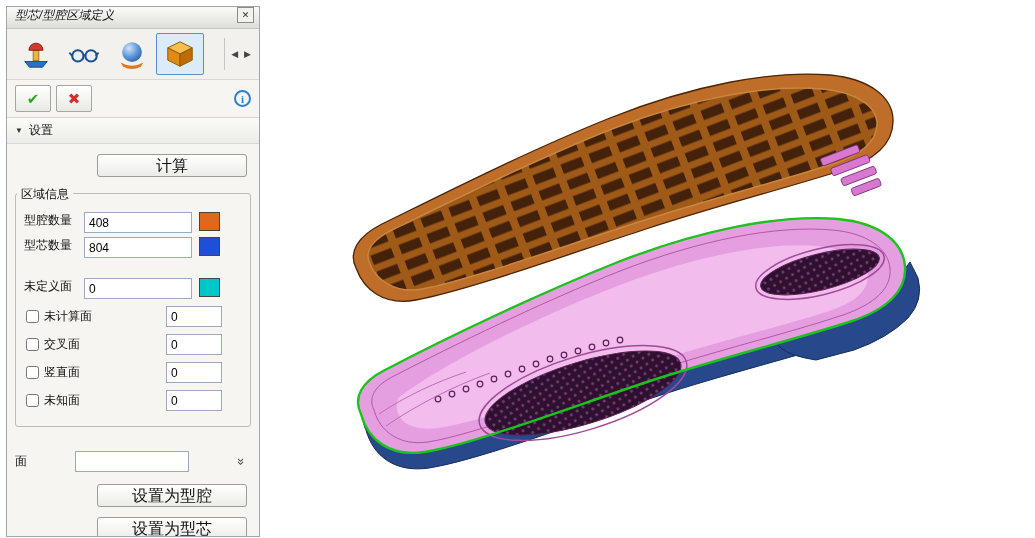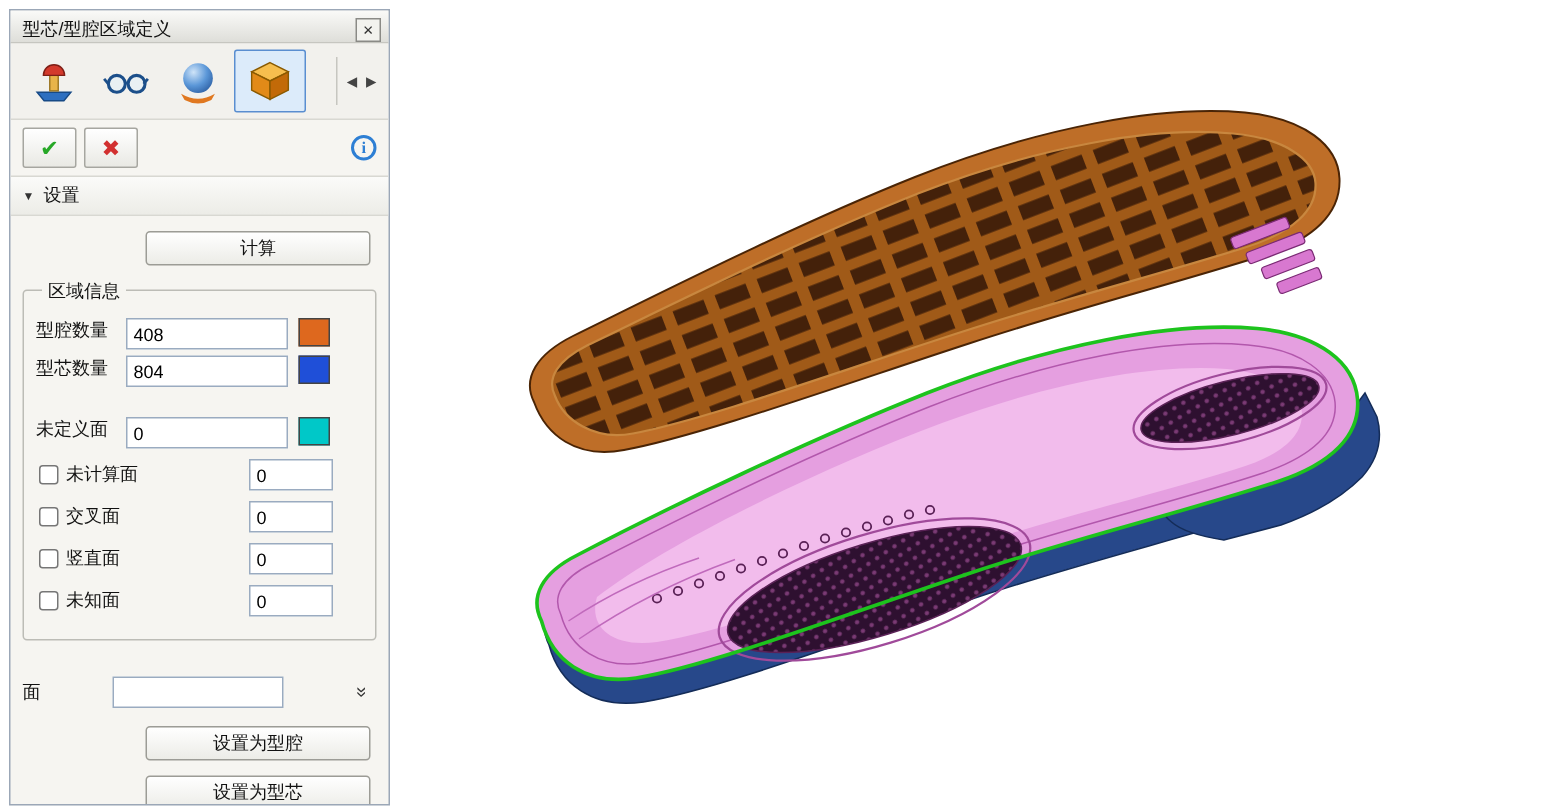--- a/index.html
+++ b/index.html
@@ -2,22 +2,22 @@
 <html><head>
 <meta charset="utf-8">
 <style>
   html,body{margin:0;padding:0;}
   body{width:1035px;height:538px;position:relative;overflow:hidden;background:#fff;
        font-family:"Liberation Sans","DejaVu Sans",sans-serif;font-size:12px;color:#111;}
 
   
   .dialog{position:absolute;left:6px;top:6px;width:254px;height:531px;border:1px solid #9BA7B7;
           background:#F6F5F1;box-sizing:border-box;overflow:hidden;}
-  .titlebar{height:21px;display:flex;align-items:flex-end;padding:0 5px 0 8px;
-            background:linear-gradient(#FAFAF8,#DEDED9);border-bottom:1px solid #C6C6C0;}
+  .titlebar{height:21px;display:flex;align-items:flex-start;padding:0 5px 0 8px;
+            background:linear-gradient(#FAFAF8,#DEDED9);border-bottom:1px solid #C6C6C0;font-style:italic;}
   .title{flex:1;white-space:nowrap;}
   .close-btn{width:15px;height:14px;border:1px solid #8A8A86;background:#F2F2EE;display:flex;
              align-items:center;justify-content:center;font-size:9px;color:#333;}
   .tool-strip{display:flex;align-items:center;padding:4px 5px;background:#F2F1ED;
               border-bottom:1px solid #D8D8D2;}
   .tool-btn{width:46px;height:40px;display:flex;align-items:center;justify-content:center;
             border:1px solid transparent;border-radius:2px;}
   .tool-btn.selected{background:#DCEBFA;border-color:#5A8ED0;}
   .strip-spacer{flex:1;}
   .strip-divider{width:1px;height:32px;background:#C6C6C0;margin:0 3px;}
@@ -30,25 +30,25 @@
   .ok-glyph{color:#27A827;}
   .cancel-glyph{color:#D23030;}
   .info-btn{margin-left:auto;width:17px;height:17px;border-radius:50%;border:2px solid #2E7FD4;
             color:#2E7FD4;display:flex;align-items:center;justify-content:center;
             font:bold 11px "Liberation Serif",serif;box-sizing:border-box;}
   .section-header{display:flex;align-items:center;gap:6px;padding:4px 8px;
                   background:linear-gradient(#FBFBF9,#ECECE7);border-bottom:1px solid #D8D8D2;}
   .collapse-arrow{font-size:8px;color:#333;}
   .panel-body{padding:10px 8px;}
   .btn{background:linear-gradient(#FFFFFF,#ECECE7);border:1px solid #9C9C96;border-radius:3px;
-       font-size:12px;height:23px;font-family:inherit;color:#111;}
+       font-size:16px;height:23px;font-family:inherit;color:#111;}
   .calc-btn{display:block;width:150px;margin:0 4px 0 auto;}
   .groupbox{margin-top:16px;border:1px solid #BCBCB6;border-radius:3px;padding:14px 8px 8px;
             position:relative;}
-  .group-title{position:absolute;top:-8px;left:12px;background:#F6F5F1;padding:0 4px;}
+  .group-title{position:absolute;top:-8px;left:1px;background:#F6F5F1;padding:0 4px;}
   .vrow{display:flex;margin:4px 0;}
   .vlabel{width:60px;}
   .text-input{height:19px;border:1px solid #9AABC0;padding:0 4px;font-size:12px;
               font-family:inherit;background:#fff;}
   .vrow .text-input{width:98px;}
   .swatch{width:21px;height:19px;border:1px solid #444;margin-left:7px;box-sizing:border-box;}
   .vgap{height:12px;}
   .crow{display:flex;align-items:center;margin:7px 0;}
   .crow input[type=checkbox]{width:13px;height:13px;margin:0 5px 0 2px;}
   .clabel{flex:1;}

